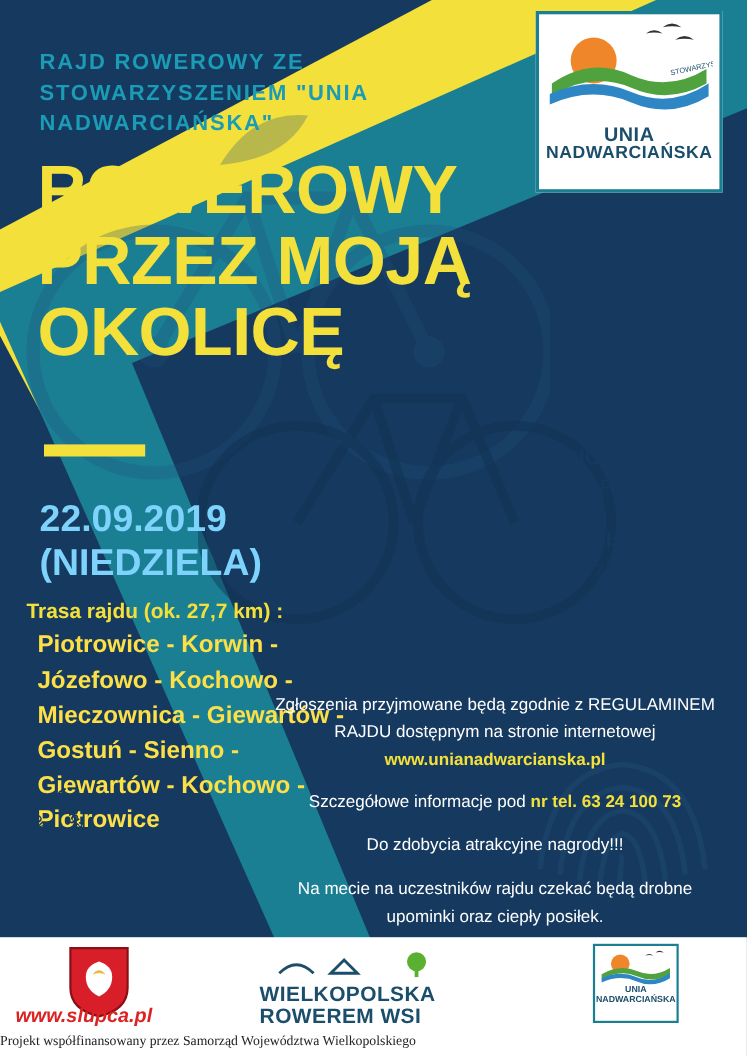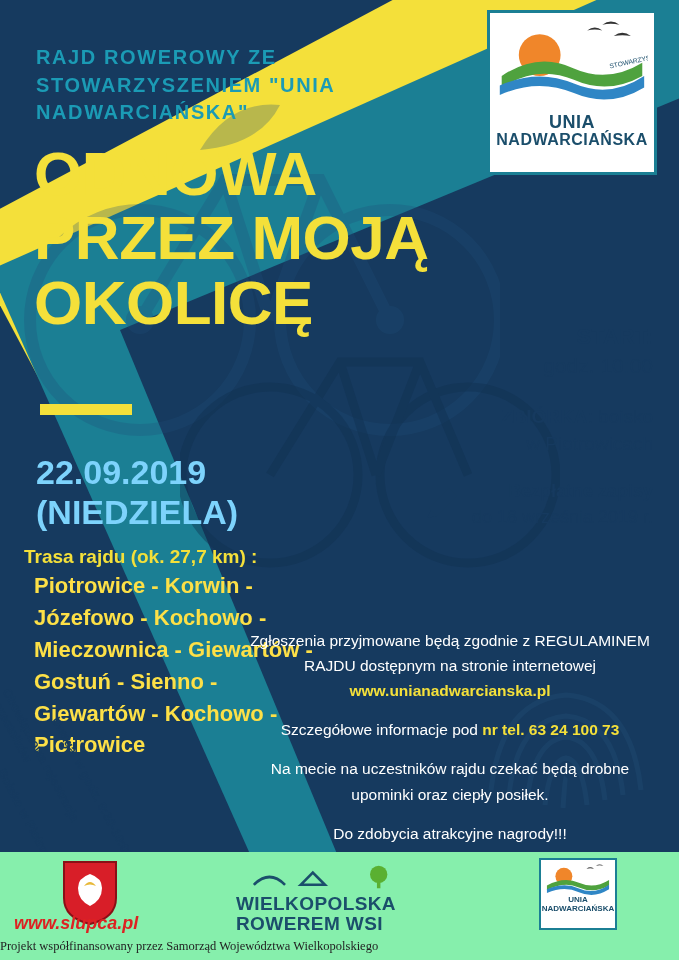--- a/index.html
+++ b/index.html
@@ -152,21 +152,21 @@
     position: absolute; left: 240px; top: 592px;
     width: 420px;
     color: #ffffff; font-size: 15.5px; line-height: 1.62; text-align: center; margin-top: 36px;
   }
   .info .lnk { color: #f4e03a; font-weight: bold; }
   .info p { margin-bottom: 14px; }
   .info .yellow-strong { color: #f4e03a; font-weight: bold; font-size: 17px; line-height: 1.5; text-align: center; }
   
   .bottom {
     position: absolute; left: 0; bottom: 0; width: 679px; height: 108px;
-    background: #86efac;
+    background: #ffffff;
   }
   .crest { position: absolute; left: 62px; top: 8px; width: 56px; height: 66px; }
   .wow { position: absolute; left: 236px; top: 12px; width: 190px; height: 56px; }
   .wow-text { font-weight: bold; color: #1b4e6b; font-size: 19px; line-height: 1.05; letter-spacing: .4px;}
   .logo-small {
     position: absolute; right: 62px; top: 6px;
     width: 78px; height: 72px; border: 2px solid #1b7f94; background: #fff;
     display:flex; flex-direction:column; align-items:center; justify-content:flex-start;
     padding: 3px;
   }
@@ -241,21 +241,21 @@
     </div>
     <div class="logo-name">
       <span>UNIA</span>
       <small>NADWARCIAŃSKA</small>
     </div>
   </div>
 
   <div class="kicker">RAJD ROWEROWY ZE STOWARZYSZENIEM "UNIA NADWARCIAŃSKA"</div>
 
   <div class="headline">
-    <div>ODNOWA</div>
+    <div>ROWEROWY</div>
     <div>PRZEZ MOJĄ</div>
     <div>OKOLICĘ</div>
   </div>
 
   <div class="yellow-bar"></div>
 
   <div class="date">
     <div>22.09.2019</div>
     <div>(NIEDZIELA)</div>
   </div>
@@ -288,22 +288,22 @@
     <div>do 18 września 2019 r.</div>
   </div>
 
   <div class="info">
     <p>
       <span>Zgłoszenia przyjmowane będą zgodnie z REGULAMINEM RAJDU dostępnym na stronie internetowej </span><span class="lnk">www.unianadwarcianska.pl</span>
     </p>
     <p>
       <span>Szczegółowe informacje pod </span><span class="lnk">nr tel. 63 24 100 73</span>
     </p>
+    <p>Do zdobycia atrakcyjne nagrody!!!</p>
     <p>Na mecie na uczestników rajdu czekać będą drobne upominki oraz ciepły posiłek.</p>
-    <p>Do zdobycia atrakcyjne nagrody!!!</p>
     <p class="yellow-strong">Liczba miejsc ograniczona.</p>
     <p class="yellow-strong">Decyduje kolejność zgłoszeń !!!</p>
   </div>
 
   <div class="bottom">
     <svg class="crest" viewBox="0 0 56 66" xmlns="http://www.w3.org/2000/svg">
       <path d="M2 2 h52 v36 q0 20 -26 26 q-26 -6 -26 -26 z" fill="#d81e28" stroke="#8a0f16" stroke-width="2"></path>
       <path d="M28 14 q12 4 12 14 q0 12 -12 18 q-12 -6 -12 -18 q0 -10 12 -14z" fill="#fff"></path>
       <path d="M22 26 q6 -8 12 0 q-6 -3 -12 0z" fill="#e8b93a"></path>
     </svg>

